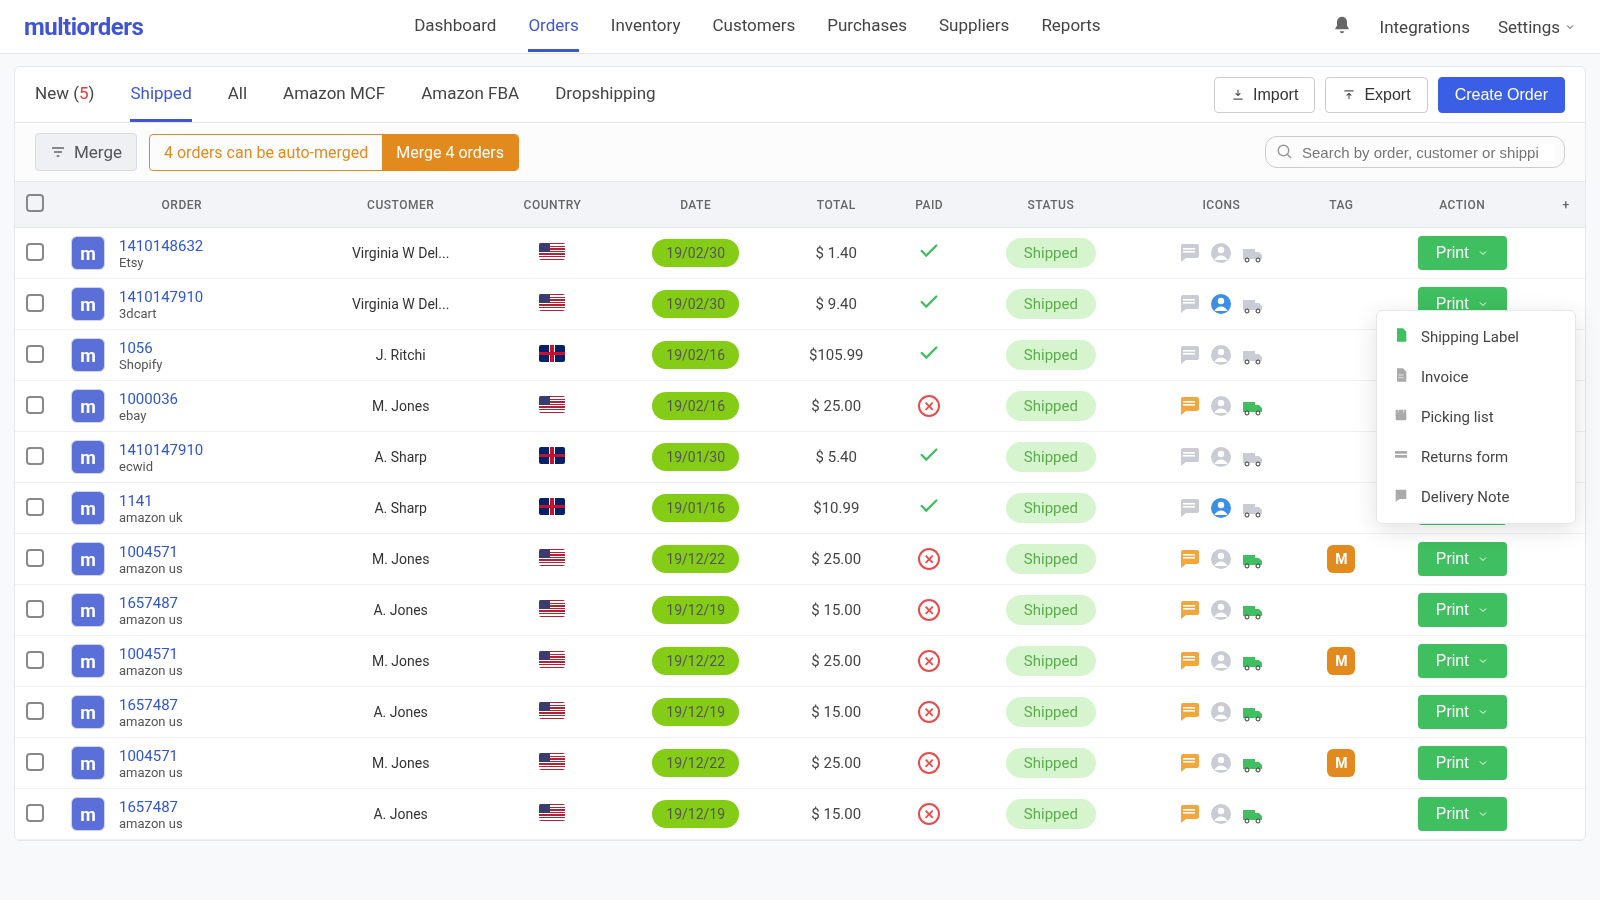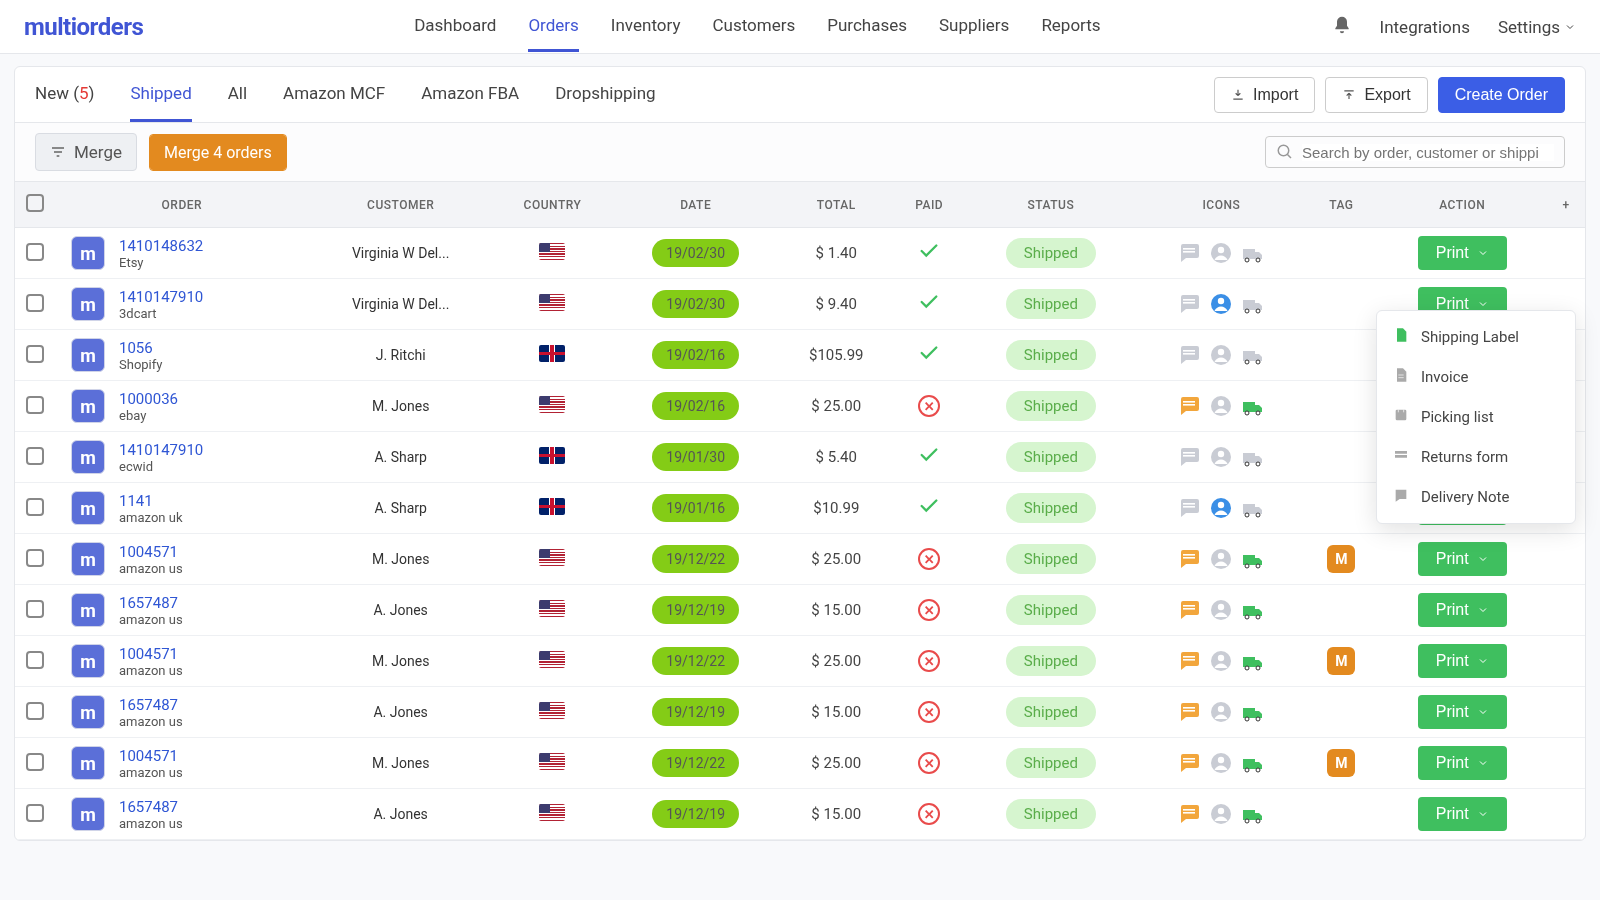--- a/index.html
+++ b/index.html
@@ -20,21 +20,21 @@
 .subtab .count { color: #e53935; }
 .subhead-actions { display: flex; gap: 10px; align-items: center; }
 .btn { display: inline-flex; align-items: center; gap: 8px; padding: 8px 16px; border: 1px solid #ccc; border-radius: 4px; background: #fff; font-size: 16px; cursor: pointer; color: #333; }
 .btn-primary { background: #3b5ee6; color: #fff; border-color: #3b5ee6; font-weight: 500; }
 .toolbar { display: flex; align-items: center; padding: 10px 20px; gap: 12px; border-bottom: 1px solid #e5e7eb; background: #fcfcfd; }
 .filter-btn { display: inline-flex; align-items: center; gap: 8px; padding: 8px 14px; background: #eef0f3; border: 1px solid #d9dce2; border-radius: 4px; color: #555; font-size: 17px; cursor: pointer; }
 .merge-info { display: inline-flex; border: 1px solid #e38a1f; border-radius: 4px; overflow: hidden; }
 .merge-left { padding: 8px 14px; color: #e38a1f; font-size: 16px; }
 .merge-right { padding: 8px 14px; background: #e38a1f; color: #fff; font-size: 16px; cursor: pointer; }
 .toolbar-spacer { flex: 1; }
-.searchbox { display: flex; align-items: center; border: 1px solid #ccc; border-radius: 4px; padding: 6px 10px; width: 300px; gap: 8px; color: #888; }
+.searchbox { display: flex; align-items: center; border: 1px solid #ccc; border-radius: 12px; padding: 6px 10px; width: 300px; gap: 8px; color: #888; }
 .searchbox input { border: none; outline: none; font-size: 15px; flex: 1; color: #555; }
 .table { width: 100%; border-collapse: collapse; }
 .table th { background: #f3f4f7; text-transform: uppercase; font-size: 12px; letter-spacing: 0.5px; color: #666; font-weight: 500; padding: 12px 8px; border-bottom: 1px solid #e5e7eb; text-align: center; }
 .table td { padding: 8px; border-bottom: 1px solid #eef0f3; text-align: center; vertical-align: middle; height: 48px; }
 .table th:first-child, .table td:first-child { width: 40px; }
 .checkbox { width: 18px; height: 18px; border: 2px solid #888; border-radius: 4px; display: inline-block; }
 .order-cell { display: flex; align-items: center; gap: 14px; text-align: left; padding-left: 8px; }
 .channel-badge { width: 34px; height: 34px; background: #5b6fd8; color: #fff; display: flex; align-items: center; justify-content: center; border-radius: 6px; font-weight: 700; font-size: 18px; border: 1px solid #d0d4e8; }
 .order-num { color: #2f56d4; font-size: 15px; cursor: pointer; }
 .order-marketplace { font-size: 13px; color: #555; }
@@ -149,20 +149,21 @@
   </div>
 
   <div class="toolbar">
     <div class="filter-btn">
       <svg width="16" height="16" viewBox="0 0 24 24">
           <path d="M3 6h18M6 12h12M10 18h4" stroke="#666" stroke-width="2"></path>
         </svg>
       <span>Merge</span>
     </div>
     <div class="merge-info">
+      <div class="merge-left">4 orders can be auto-merged</div>
       <div class="merge-right">Merge 4 orders</div>
     </div>
     <div class="toolbar-spacer"></div>
     <div class="searchbox">
       <svg width="18" height="18" viewBox="0 0 24 24">
           <circle cx="10" cy="10" r="7" stroke="#999" stroke-width="2" fill="none"></circle>
           <path d="M20 20l-5-5" stroke="#999" stroke-width="2"></path>
         </svg>
       <input type="text" placeholder="Search by order, customer or shippi" style="">
     </div>

